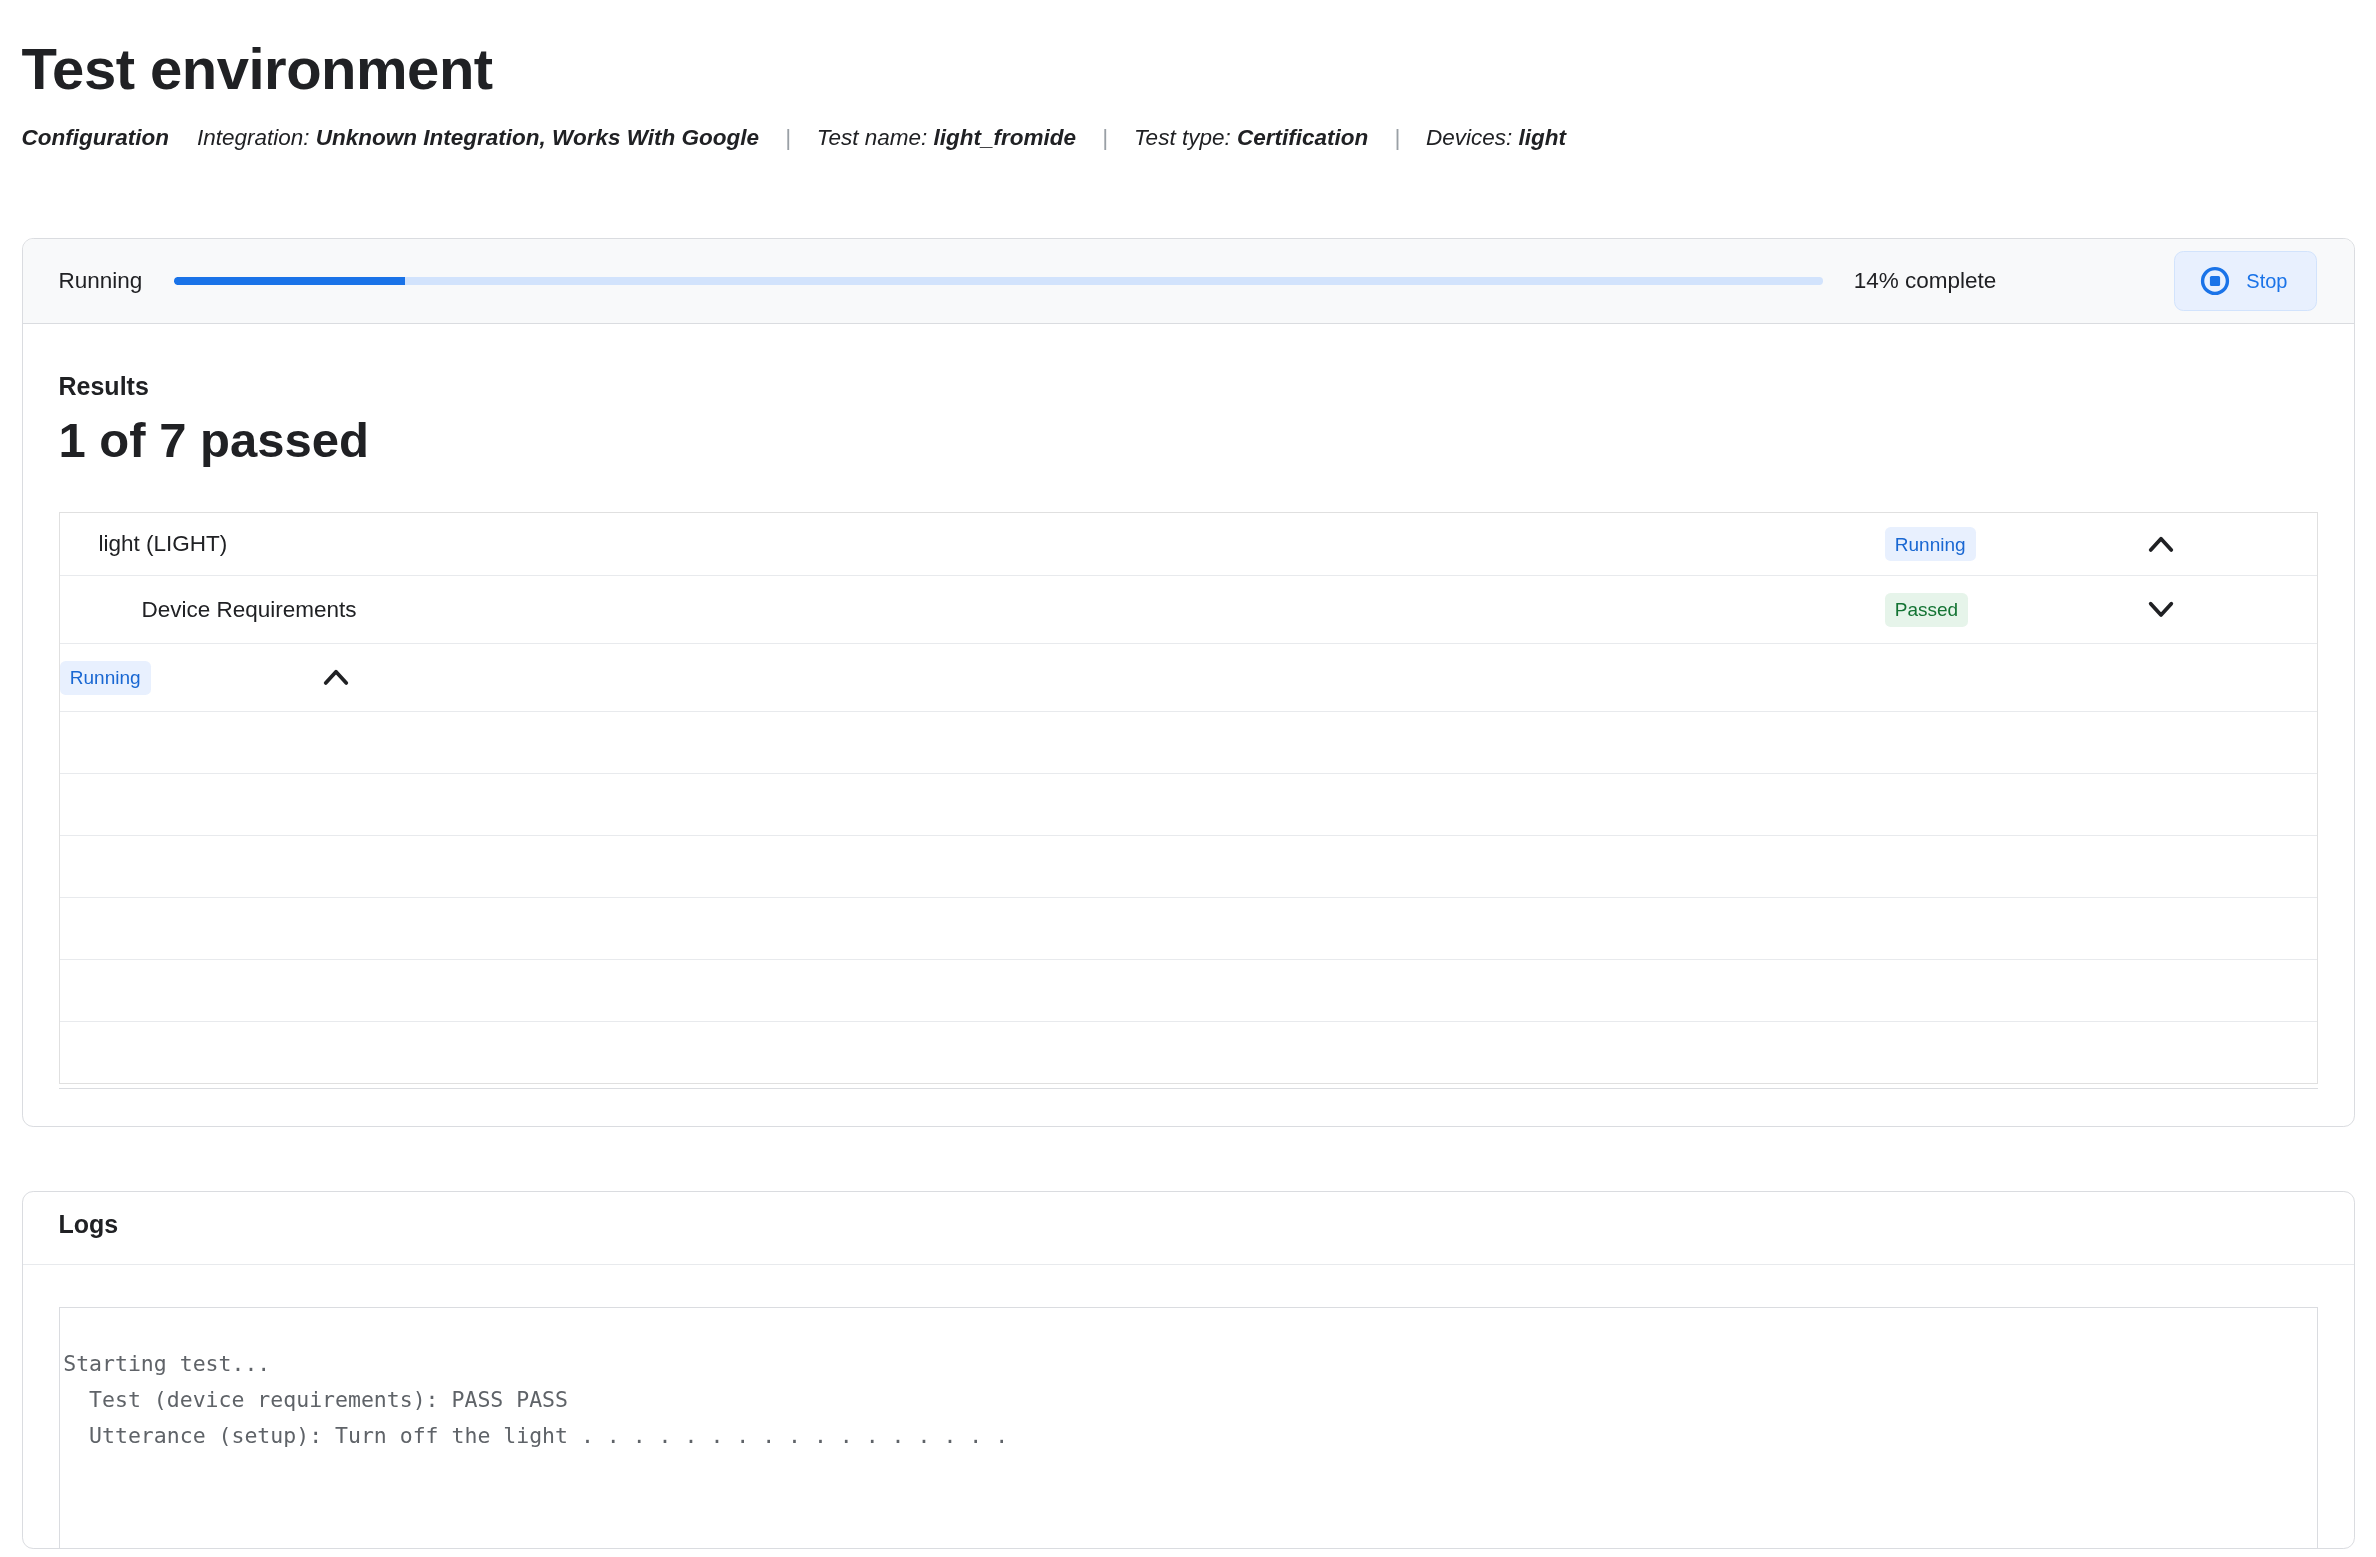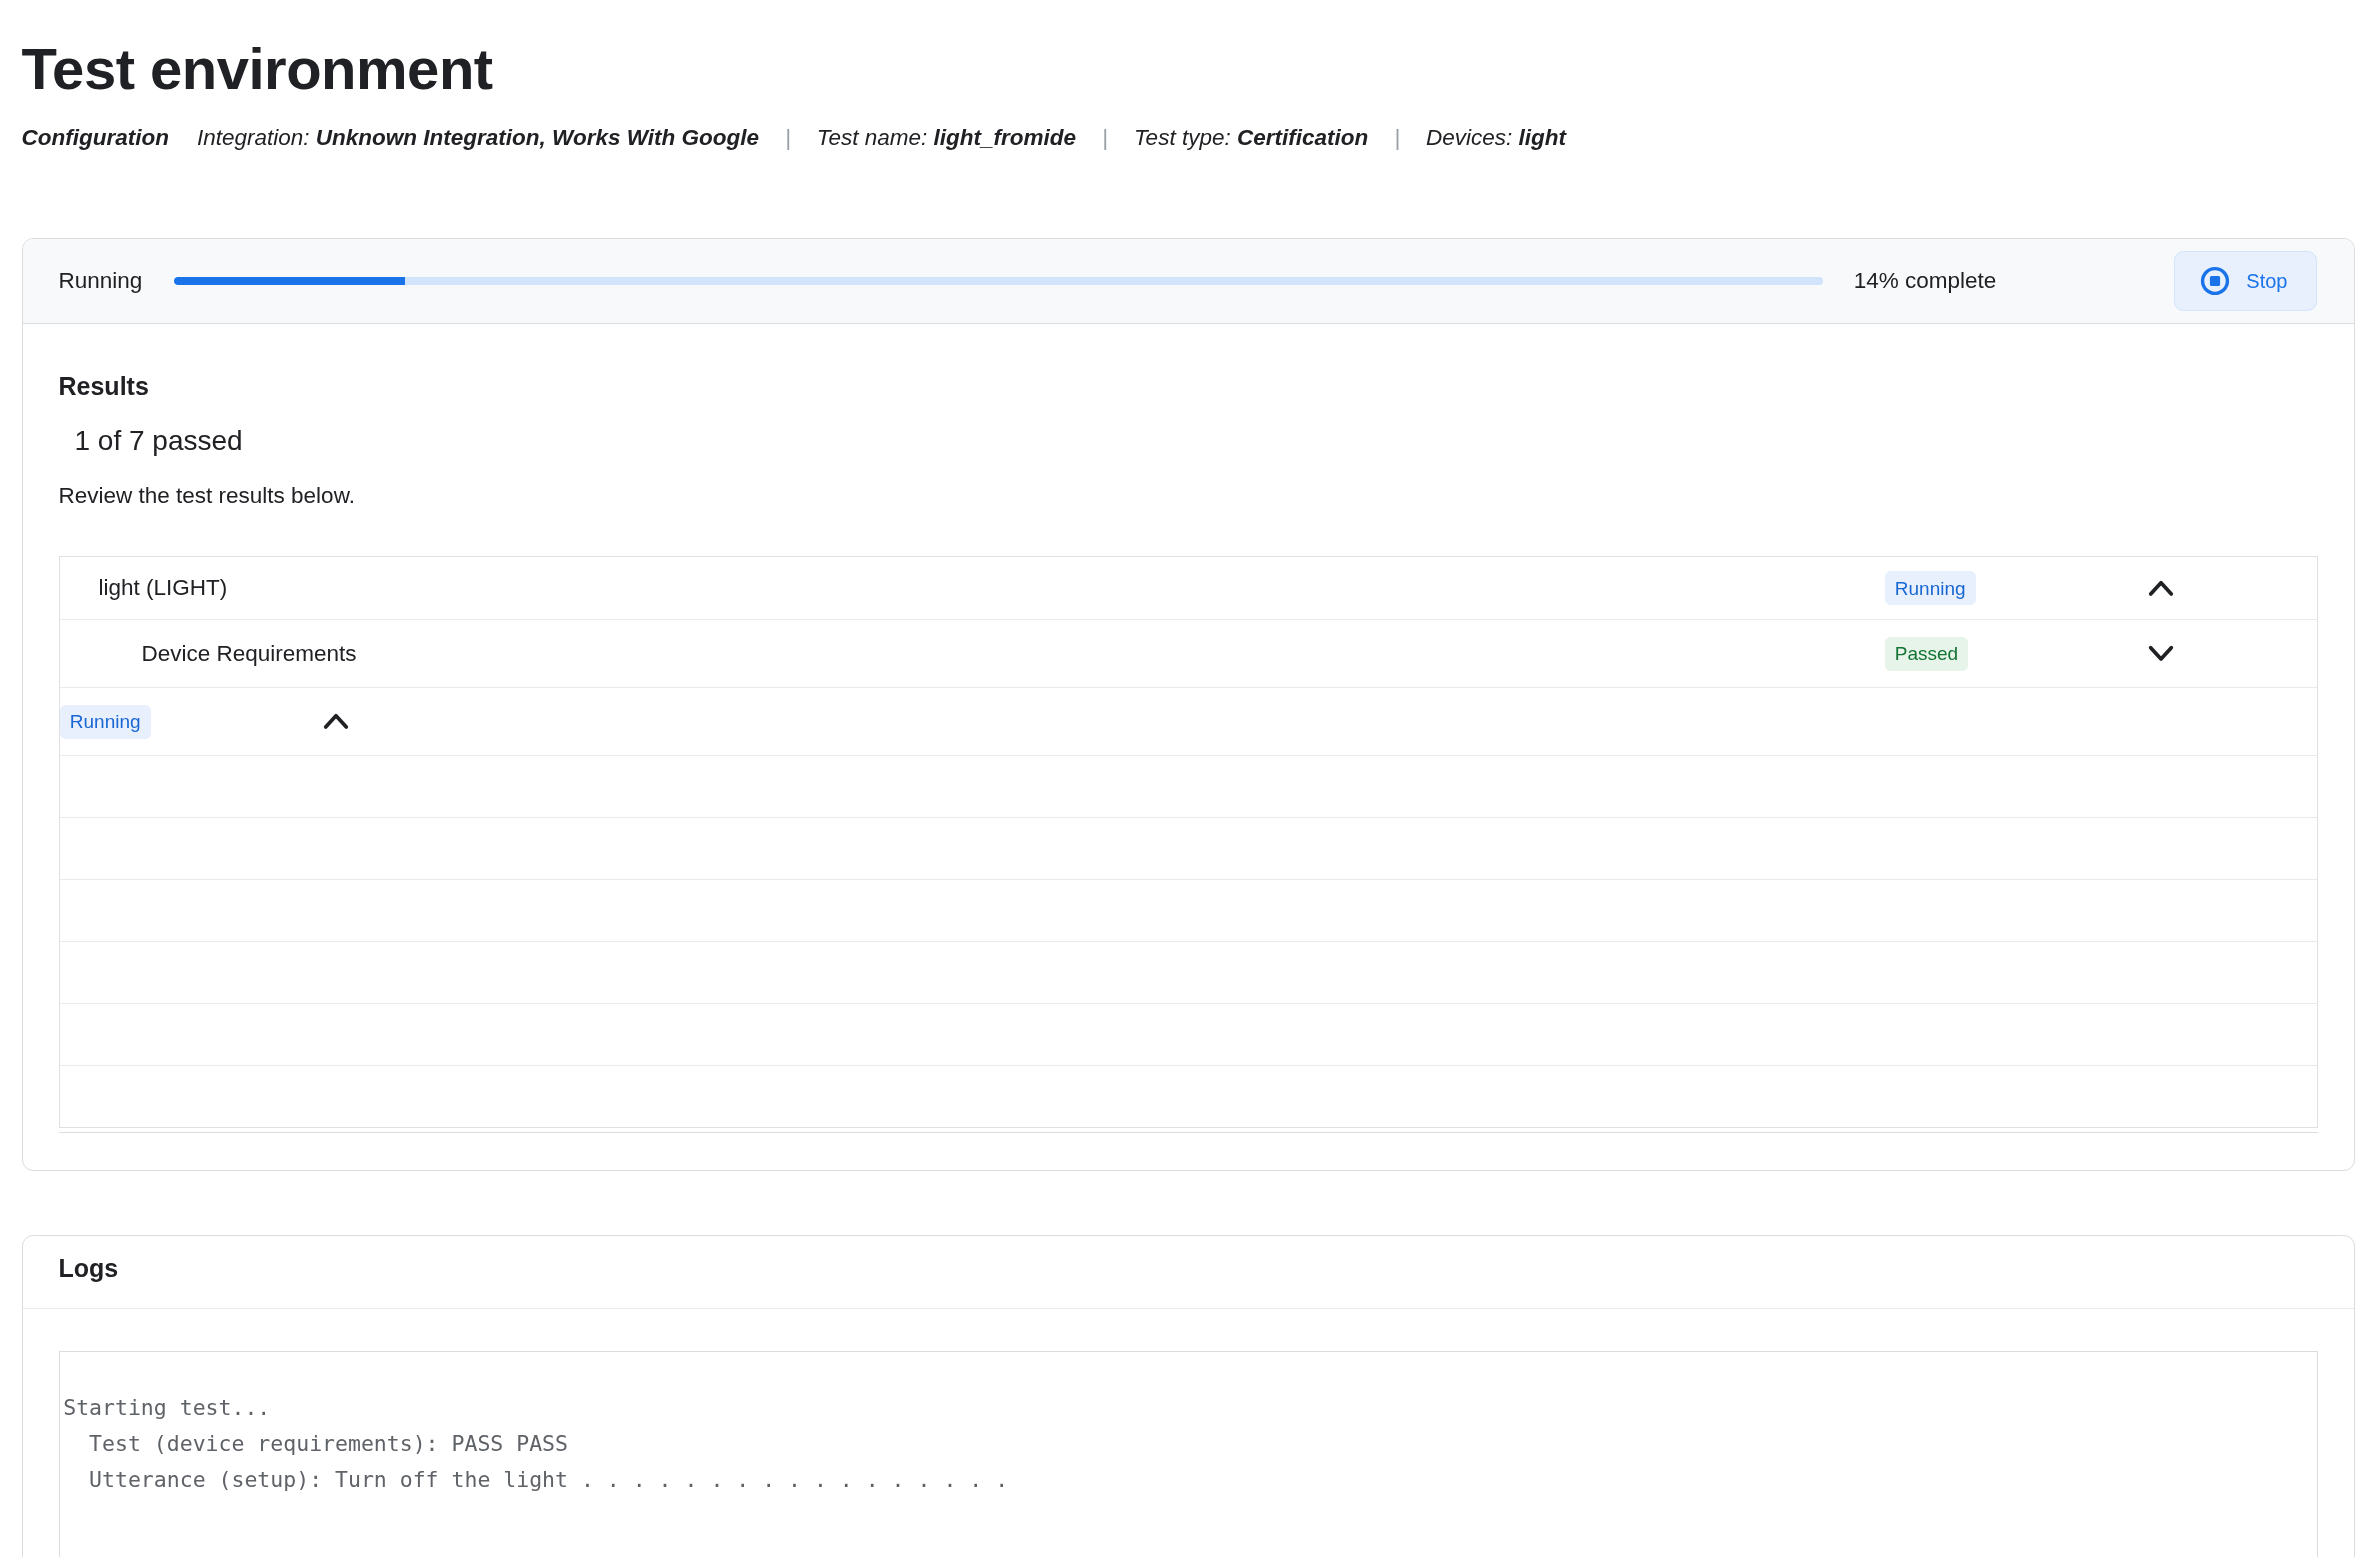--- a/index.html
+++ b/index.html
@@ -37,21 +37,21 @@
   .stop-btn {
     flex:none; margin-left:178px; display:flex; align-items:center; justify-content:center;
     height:60px; padding:0 28px 0 24px; background:#e8f0fe; border:0.9px solid #d2e3fc; border-radius:9.4px;
     color:#1a73e8; font-family:"Liberation Sans", sans-serif; font-size:20px; font-weight:500; cursor:pointer;
   }
   .stop-btn svg { margin-right:15px; display:block; }
 
   
   .results-body { padding:47px 36px 37px 36px; }
   .results-heading { font-size:25px; font-weight:700; line-height:30px; margin:0; }
-  .results-summary { font-size:28px; font-weight:400; line-height:51px; margin:14px 0 0 16px; }
+  .results-summary { font-size:49px; font-weight:700; line-height:51px; margin:14px 0 0 0; }
   .results-subtitle { font-size:22.5px; line-height:28px; margin:16px 0 0 0; }
 
   .results-table { margin-top:46px; border:0.9px solid #e0e0e0; background:#fff; }
   .t-row { display:flex; align-items:center; border-top:0.9px solid #e8eaed; padding-right:139px; }
   .t-row:first-child { border-top:none; }
   .t-row.h1 { height:62px; }
   .t-row.h2 { height:67px; }
   .t-row.empty { height:61px; }
   .t-name { flex:1; font-size:22.5px; color:#202124; }
   .lvl-0 .t-name { padding-left:39px; }
@@ -122,21 +122,20 @@
             <circle cx="17" cy="17" r="13.2" fill="none" stroke="#1a73e8" stroke-width="3.6"></circle>
             <rect x="11.6" y="11.6" width="10.8" height="10.8" rx="1.6" fill="#1a73e8"></rect>
           </svg>
           <span>Stop</span>
         </button>
       </div>
 
       <div class="results-body">
         <h2 class="results-heading">Results</h2>
         <div class="results-summary">1 of 7 passed</div>
-        <div class="results-subtitle">Review the test results below.</div>
 
         <div class="results-table">
             <div class="t-row h1 lvl-0">
               <div class="t-name">light (LIGHT)</div>
               <div class="badge-cell"><span class="badge running">Running</span></div>
               <button class="chev">
                 <svg width="32" height="20.6" viewBox="0 0 34 22">
                   <polyline points="6,17 17,5 28,17" fill="none" stroke="#202124" stroke-width="4" stroke-linecap="round" stroke-linejoin="round"></polyline>
                 </svg>
               </button>

